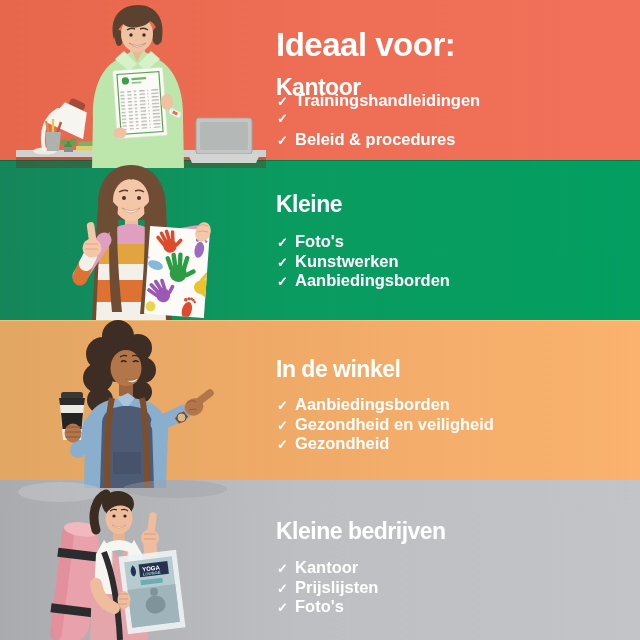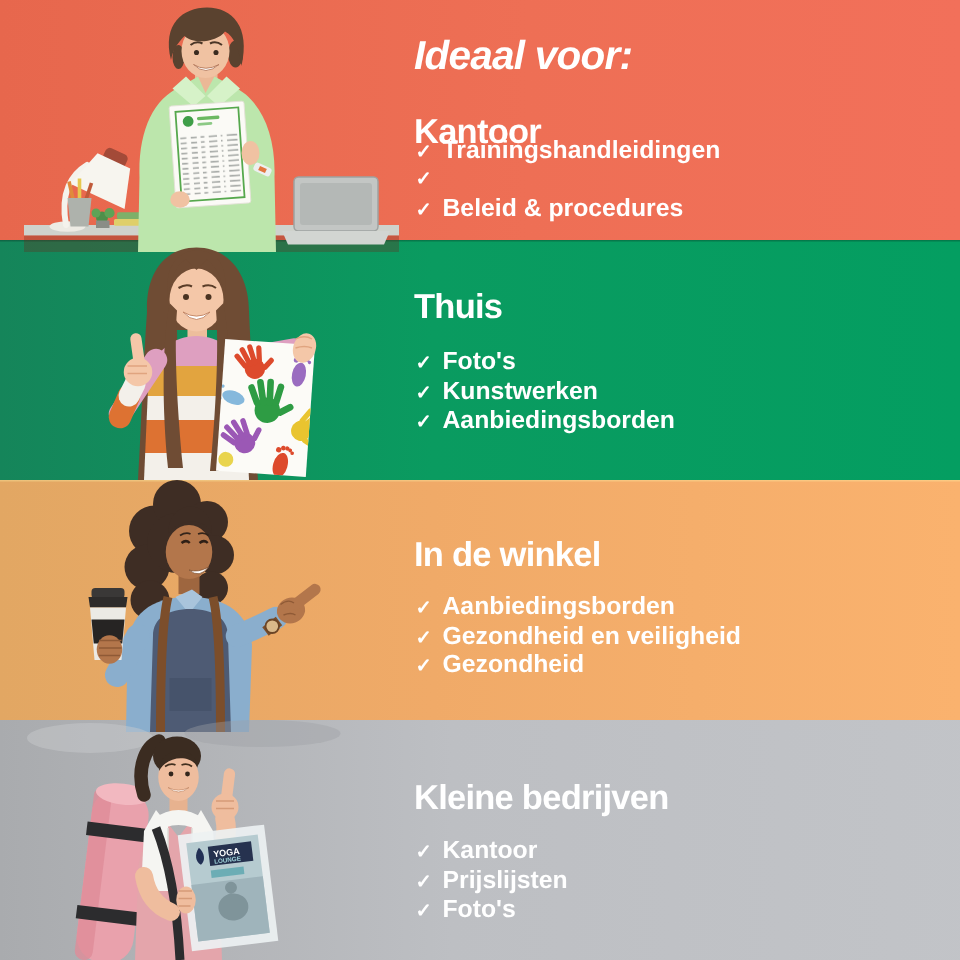--- a/index.html
+++ b/index.html
@@ -5,21 +5,21 @@
   html,body{margin:0;padding:0;background:#222;}
   .canvas{position:relative;width:640px;height:640px;overflow:hidden;
     font-family:"Liberation Sans",sans-serif;color:#fff;}
   .band{position:absolute;left:0;width:640px;height:160px;}
   .band-kantoor{top:0;background:linear-gradient(90deg,#E7674D 0%,#EE6F55 55%,#F2705A 100%);}
   .band-thuis{top:160px;background:linear-gradient(90deg,#15855A 0%,#0A9B60 45%,#049E61 100%);
     box-shadow:inset 0 1px 0 rgba(0,0,0,.22);}
   .band-winkel{top:320px;background:linear-gradient(90deg,#E2A763 0%,#F0AA68 45%,#FAB26E 100%);
     box-shadow:inset 0 1px 0 rgba(255,244,170,.35);}
   .band-bedrijven{top:480px;background:linear-gradient(90deg,#A9ABAE 0%,#BDBFC3 45%,#C2C4C8 100%);padding-left:29px;}
-  .page-title{position:absolute;left:276px;top:4px;font-size:27px;font-weight:bold;letter-spacing:-.5px;font-style:italic;}
+  .page-title{position:absolute;left:276px;top:4px;font-size:33px;font-weight:bold;letter-spacing:-.5px;}
   .heading{position:absolute;left:276px;font-size:23px;font-weight:bold;letter-spacing:-.5px;}
   .h-kantoor{top:55px;} .h-thuis{top:12px;} .h-winkel{top:17px;} .h-bedrijven{top:19px;}
   ul.checks{position:absolute;left:277px;margin:0;padding:0;list-style:none;}
   .l-kantoor{top:91px;} .l-thuis{top:72px;} .l-winkel{top:75px;} .l-bedrijven{top:78px;}
   ul.checks li{display:flex;align-items:baseline;height:19.5px;font-size:16.5px;font-weight:bold;}
   ul.checks .chk{width:18px;font-size:13px;flex:0 0 18px;}
   .photo{position:absolute;left:0;}
   .p1{top:0;} .p2{top:160px;} .p3{top:312px;} .p4{top:480px;}
   svg{display:block;}
 </style>
@@ -40,21 +40,21 @@
           <span class="chk">✓</span>
         </li>
       <li>
           <span class="chk">✓</span>
           <span>Beleid &amp; procedures</span>
         </li>
     </ul>
   </section>
 
   <section class="band band-thuis">
-    <h2 class="heading h-thuis">Thuis</h2>
+    <h2 class="heading h-thuis">Kleine</h2>
     <ul class="checks l-thuis">
       <li>
           <span class="chk">✓</span>
           <span>Foto's</span>
         </li>
       <li>
           <span class="chk">✓</span>
           <span>Kunstwerken</span>
         </li>
       <li>

